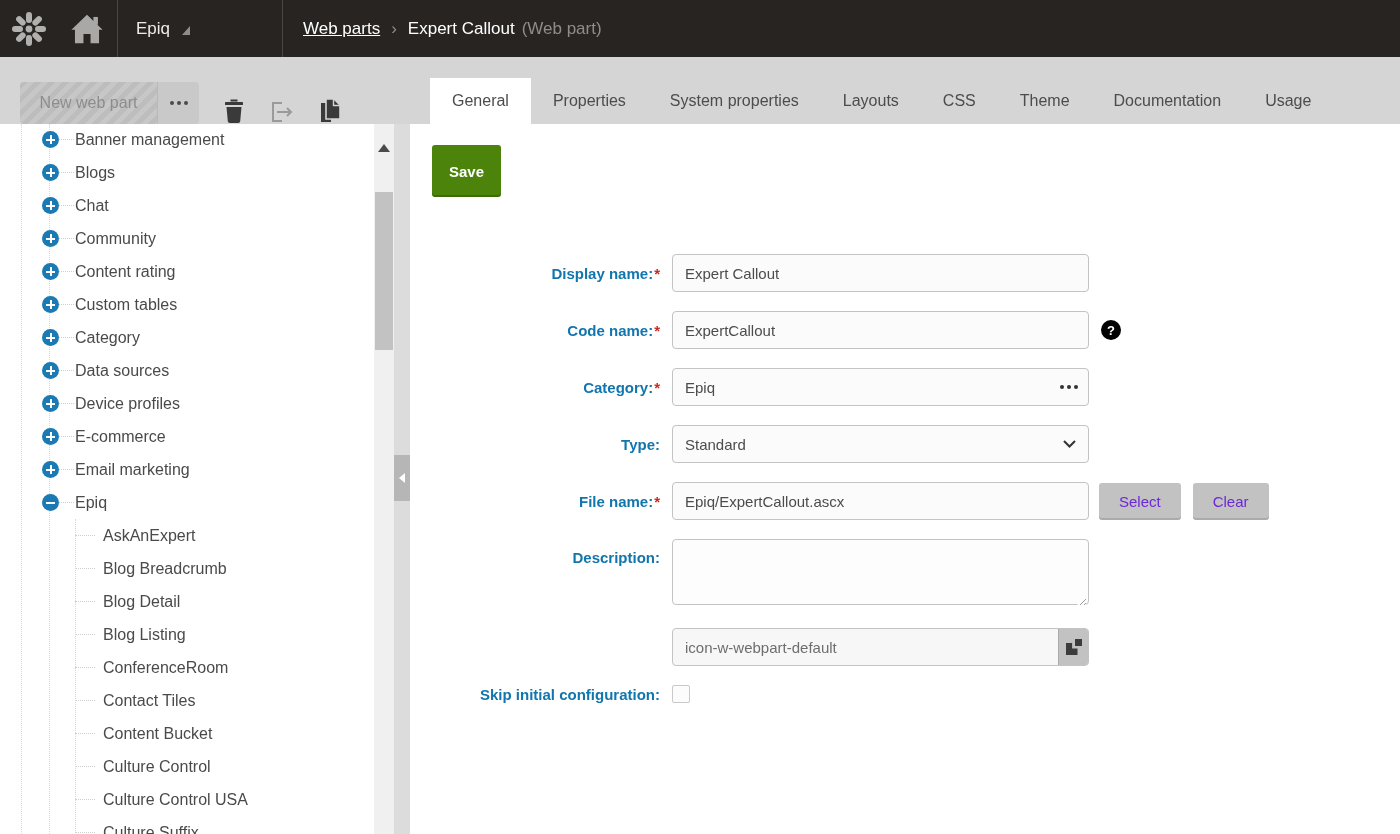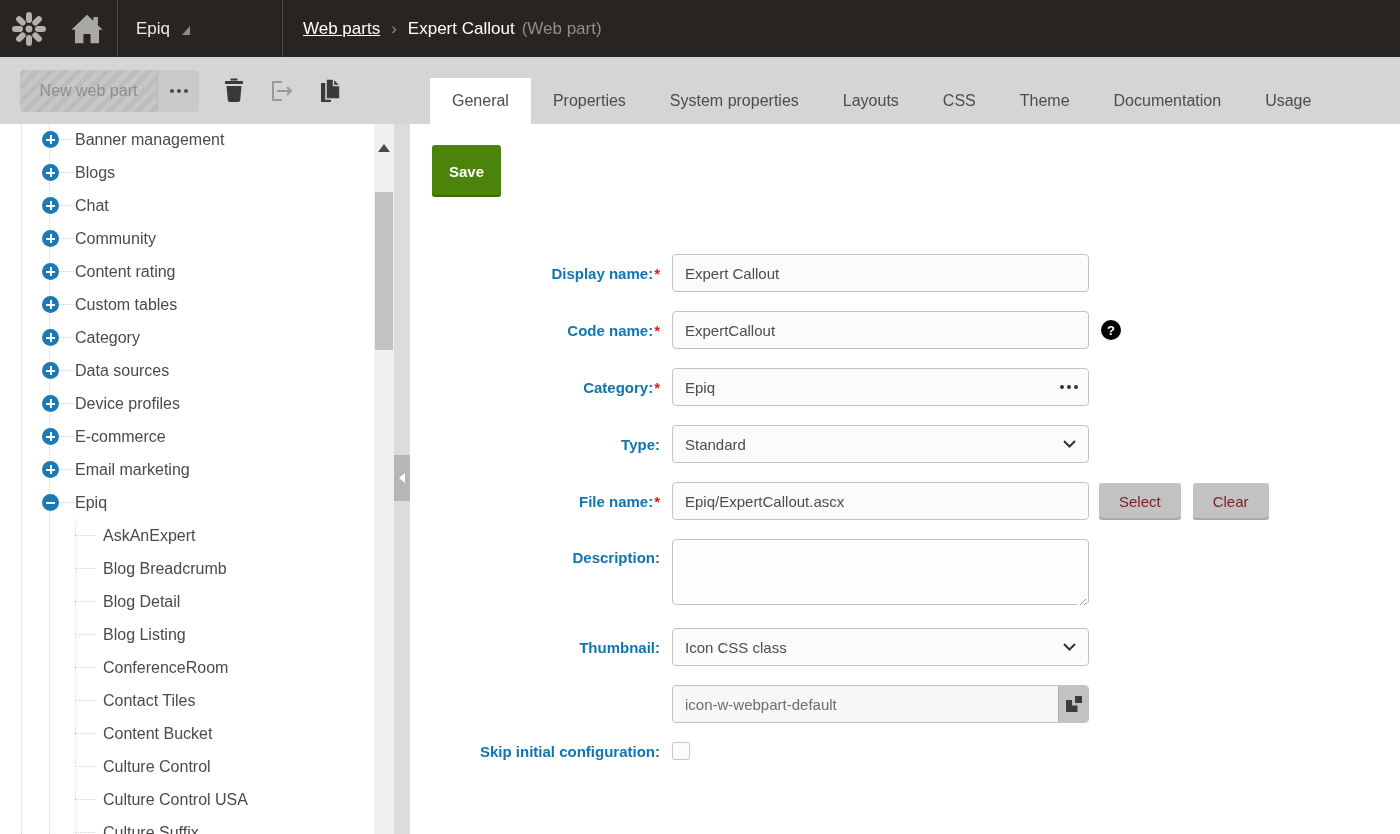--- a/index.html
+++ b/index.html
@@ -15,21 +15,21 @@
   .app-switcher { width:164px; padding-left:18px; justify-content:flex-start; font-size:17px; color:#ebebeb; }
   .caret { width:0; height:0; border-left:8px solid transparent; border-bottom:9px solid #8f8d8b; margin-left:12px; transform:translateY(2px); }
   .breadcrumb { display:flex; align-items:center; padding-left:20px; font-size:17px; }
   .breadcrumb a { color:#fff; text-decoration:underline; cursor:pointer; }
   .bc-sep { color:#8f8d8b; margin:0 11px; font-size:17px; }
   .bc-current { color:#fff; }
   .bc-suffix { color:#8f8d8b; margin-left:7px; }
 
   
   .bandrow { height:67px; background:#d5d5d5; display:flex; }
-  .toolbar { width:410px; flex:none; display:flex; align-items:center; padding-left:20px; }
+  .toolbar { width:410px; flex:none; display:flex; align-items:flex-end; padding-left:20px; }
   .btn-split { display:flex; height:42px; border-radius:4px; overflow:hidden; }
   .btn-newpart { width:137px; border:none; background:repeating-linear-gradient(135deg,#bdbdbd 0 5px,#c7c7c7 5px 10px); color:#8d8d8d; font-size:16px; font-family:inherit; cursor:default; }
   .btn-more { width:42px; border:none; border-left:1px solid #b9b9b9; background:#c9c9c9; position:relative; cursor:pointer; }
   .dots3 { position:absolute; left:50%; top:50%; width:4px; height:4px; margin:-2px 0 0 -2px; border-radius:50%; background:#4a4a4a; box-shadow:-7px 0 0 #4a4a4a, 7px 0 0 #4a4a4a; }
   .tool-ic { background:none; border:none; margin-left:25px; cursor:pointer; display:flex; align-items:center; }
 
   .tabsbar { flex:1; display:flex; align-items:flex-end; padding-left:20px; }
   .tab { height:46px; line-height:46px; padding:0 22px; font-size:16px; color:#4c4c4c; cursor:pointer; white-space:nowrap; }
   .tab.active { background:#fff; cursor:default; }
 
@@ -70,21 +70,21 @@
   .frow.cb { margin-top:8px; }
   .flabel { width:240px; padding-right:12px; text-align:right; font-size:15px; font-weight:bold; color:#1175ae; flex:none; }
   .req { color:#c92a21; margin-left:1px; }
   .txt { width:417px; height:38px; border:1px solid #c3c3c3; border-radius:4px; background:#fbfbfb; padding:0 12px; font-size:15px; color:#4c4c4c; font-family:inherit; }
   .uniselector { position:relative; width:417px; }
   .uniselector .txt { width:100%; padding-right:44px; }
   .ellipsis-dots { position:absolute; right:18px; top:50%; width:4px; height:4px; margin-top:-2px; border-radius:50%; background:#333; box-shadow:-7px 0 0 #333, 7px 0 0 #333; }
   .selectbox { width:417px; height:38px; border:1px solid #c3c3c3; border-radius:4px; background:#fbfbfb; display:flex; align-items:center; padding:0 12px; font-size:15px; color:#4c4c4c; position:relative; cursor:pointer;text-align:right; }
   .chev { position:absolute; right:12px; top:50%; margin-top:-4px; }
   .help-circle { width:20px; height:20px; border-radius:50%; background:#000; color:#fff; font-size:13px; font-weight:bold; display:flex; align-items:center; justify-content:center; margin-left:12px; flex:none; }
-  .gray-btn { height:37px; padding:0 20px; background:#c2c2c2; border:none; border-radius:3px; font-size:15px; color:#7f1d1d; font-family:inherit; cursor:pointer; box-shadow:inset 0 -2px 0 rgba(0,0,0,0.12); }
+  .gray-btn { height:37px; padding:0 20px; background:#c2c2c2; border:none; border-radius:3px; font-size:15px; color:#6d28d9; font-family:inherit; cursor:pointer; box-shadow:inset 0 -2px 0 rgba(0,0,0,0.12); }
   .gray-btn.sel { margin-left:10px; }
   .gray-btn.clr { margin-left:12px; }
   .ta-wrap { position:relative; width:417px; }
   .desc { width:417px; height:66px; border:1px solid #c3c3c3; border-radius:4px; background:#fdfdfd; resize:none; font-family:inherit; font-size:15px; color:#4c4c4c; padding:6px 12px; }
   .resize-corner { position:absolute; right:3px; bottom:4px; width:9px; height:9px; clip-path:polygon(100% 0,100% 100%,0 100%); background:repeating-linear-gradient(135deg,#fdfdfd 0 2px,#9a9a9a 2px 3px); }
   .icon-field { position:relative; width:417px; }
   .icon-field .txt { width:100%; padding-right:44px; background:#f7f7f7; color:#6e6e6e; }
   .icon-pick { position:absolute; top:1px; right:1px; bottom:1px; width:30px; background:#c2c2c2; border:none; border-left:1px solid #ababab; border-radius:0 3px 3px 0; cursor:pointer; display:flex; align-items:center; justify-content:center; }
   .wp-glyph { position:relative; width:16px; height:16px; }
   .wp-big { position:absolute; left:0; bottom:0; width:12px; height:12px; background:#3c3c3c; clip-path:polygon(0 0,55% 0,55% 45%,100% 45%,100% 100%,0 100%); }
@@ -338,29 +338,20 @@
       </div>
 
       <div class="frow row-top">
         <div class="flabel"><span>Description:</span></div>
         <div class="ta-wrap">
           <textarea class="desc" style=""></textarea>
           <div class="resize-corner"></div>
         </div>
       </div>
 
-      <div class="frow">
-        <div class="flabel"><span>Thumbnail:</span></div>
-        <div class="selectbox">
-          <span>Icon CSS class</span>
-          <svg class="chev" width="13" height="8" viewBox="0 0 13 8">
-              <polyline points="1,1 6.5,6.5 12,1" fill="none" stroke="#333" stroke-width="2"></polyline>
-            </svg>
-        </div>
-      </div>
 
       <div class="frow">
         <div class="flabel"></div>
         <div class="icon-field">
           <input class="txt" type="text" value="icon-w-webpart-default" style="">
           <button class="icon-pick">
             <span class="wp-glyph">
                 <span class="wp-big"></span>
                 <span class="wp-small"></span>
               </span>

